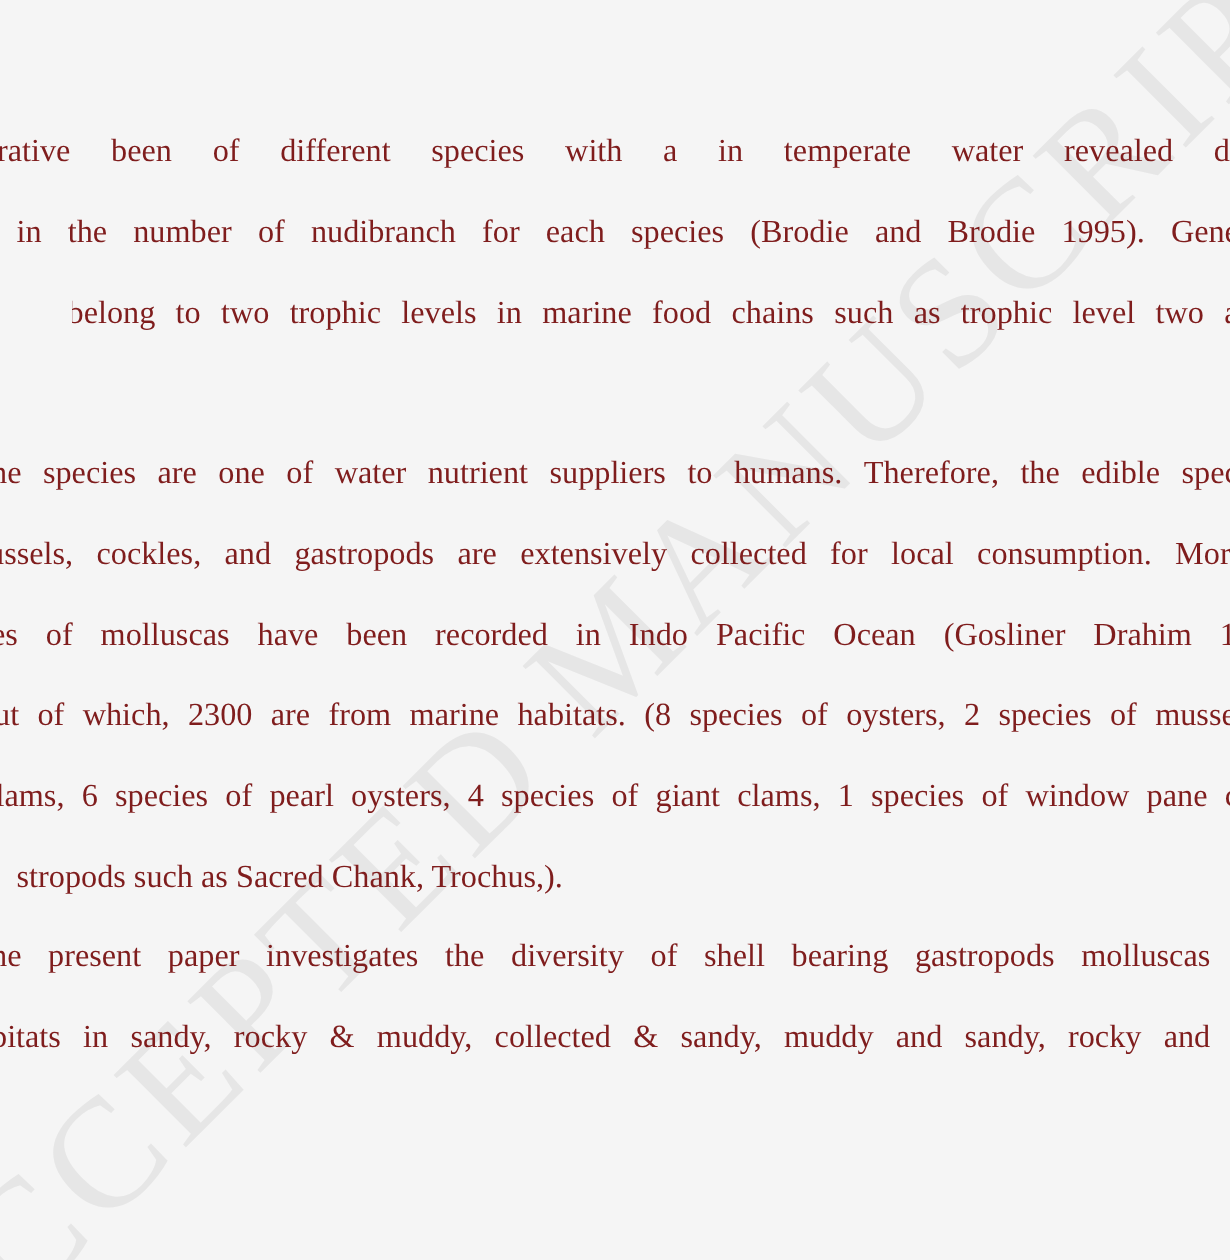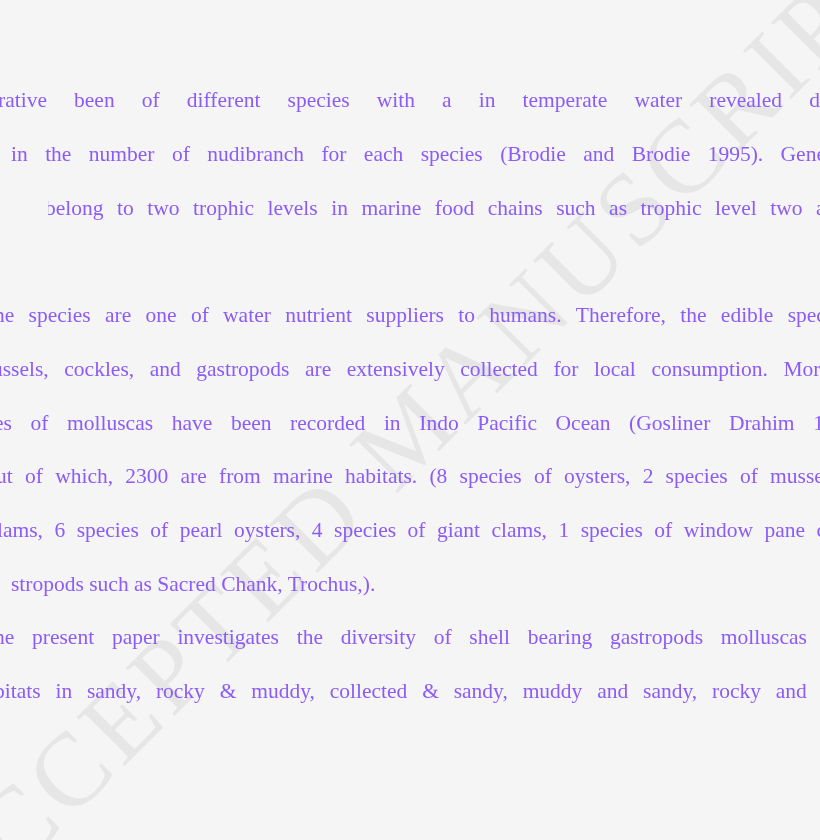--- a/index.html
+++ b/index.html
@@ -34,21 +34,21 @@
     z-index: 0;
     user-select: none;
   }
   .line {
     position: absolute;
     left: 0;
     width: 820px;
     height: 30px;
     font-size: 21.5px;
     line-height: 30px;
-    color: #8b5cf6;
+    color: #7f1d1d;
     white-space: nowrap;
     overflow: hidden;
     z-index: 1;
   }
   .line .inner {
     display: block;
     white-space: nowrap;
   }
   .justify .inner {
     display: flex;

